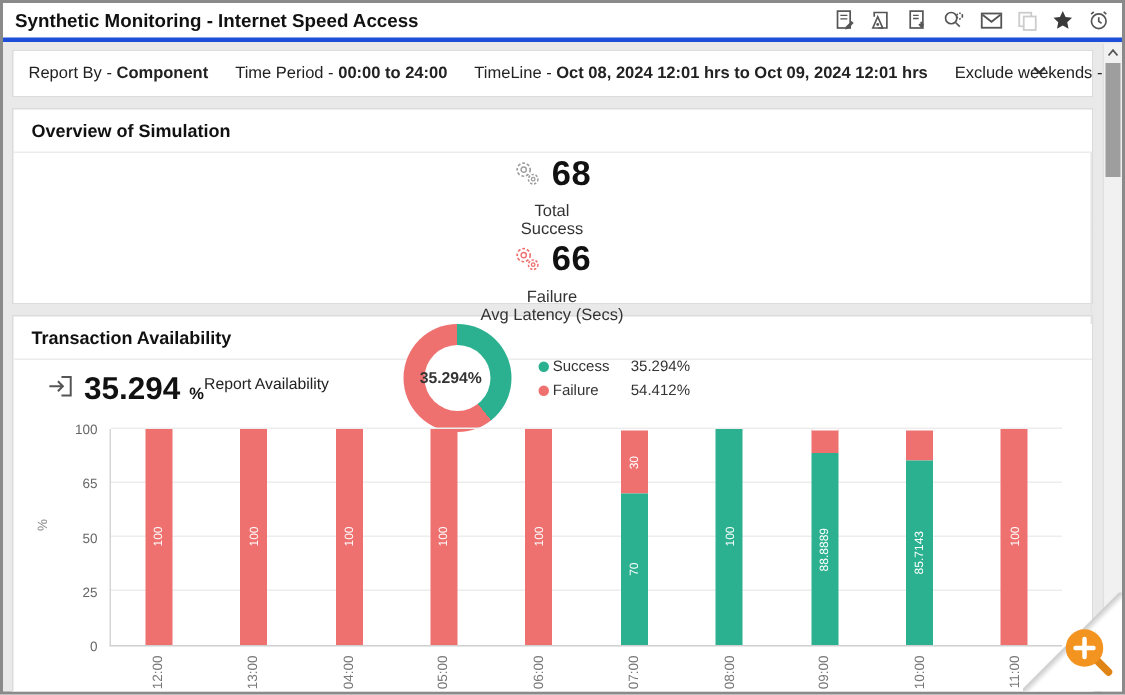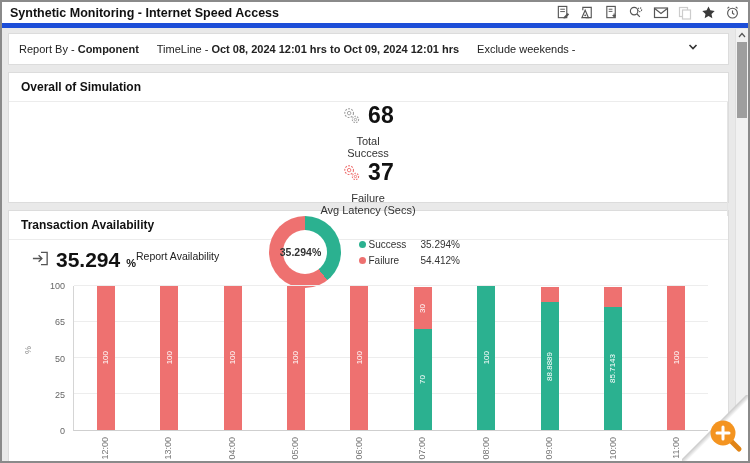--- a/index.html
+++ b/index.html
@@ -8,21 +8,21 @@
     font-family:"Liberation Sans", sans-serif;
     background:#e9e9e9;
     color:#222;
     position:relative;
     border:2px solid #8a8a8a;
     overflow:hidden;
   }
   
   .titlebar{
     position:absolute; top:0; left:0; right:0; height:26px;
-    background:#fff; border-bottom:5px solid #1d4ed8;
+    background:#fff; border-bottom:3px solid #1d4ed8;
     display:flex; align-items:center; justify-content:space-between;
     padding:0 8px; z-index:5;
   }
   .titlebar h1{ font-size:12.5px; font-weight:bold; color:#111; }
   .tb-icons{ display:flex; align-items:center; gap:9px; }
   .tb-icons svg{ display:block; }
   .icon-btn{ cursor:pointer; }
   
   .scrollwrap{ position:absolute; top:27px; left:0; right:0; bottom:0; }
   .scrollbar{
@@ -148,31 +148,32 @@
     </span>
   </div>
 </header>
 
 <div class="scrollwrap">
 
   <div class="content">
 
     <section class="card filterbar">
       <span class="filter-item"><span>Report By - </span><b>Component</b></span>
+      <span class="filter-item"><span>Time Period - </span><b>00:00 to 24:00</b></span>
       <span class="filter-item"><span>TimeLine - </span><b>Oct 08, 2024 12:01 hrs to Oct 09, 2024 12:01 hrs</b></span>
       <span class="filter-item"><span>Exclude weekends - </span></span>
       <span class="filter-chevron">
         <svg width="14" height="14" viewBox="0 0 14 14" fill="none" stroke="#333" stroke-width="1.6">
             <path d="M3.5 5l3.5 3.5L10.5 5"></path>
           </svg>
       </span>
     </section>
 
     <section class="card">
-      <div class="card-heading">Overall of Simulation</div>
+      <div class="card-heading">Overview of Simulation</div>
       <div class="stats-row">
         <div class="stat">
           <div class="stat-top">
             <span>
                 <svg class="gears" width="19" height="19" viewBox="0 0 24 24" fill="none" stroke="#9e9e9e">
                   <circle cx="9" cy="9" r="5.5" stroke-width="1.4" stroke-dasharray="2.4 1.6"></circle>
                   <circle cx="9" cy="9" r="2.2" stroke-width="1.2"></circle>
                   <circle cx="17" cy="17" r="4" stroke-width="1.3" stroke-dasharray="2 1.4"></circle>
                   <circle cx="17" cy="17" r="1.5" stroke-width="1.1"></circle>
                 </svg>
@@ -187,21 +188,21 @@
         <div class="stat">
           <div class="stat-top">
             <span>
                 <svg class="gears" width="19" height="19" viewBox="0 0 24 24" fill="none" stroke="#ee7170">
                   <circle cx="9" cy="9" r="5.5" stroke-width="1.4" stroke-dasharray="2.4 1.6"></circle>
                   <circle cx="9" cy="9" r="2.2" stroke-width="1.2"></circle>
                   <circle cx="17" cy="17" r="4" stroke-width="1.3" stroke-dasharray="2 1.4"></circle>
                   <circle cx="17" cy="17" r="1.5" stroke-width="1.1"></circle>
                 </svg>
               </span>
-            <span class="stat-value">37</span>
+            <span class="stat-value">66</span>
           </div>
           <span class="stat-label">Failure</span>
         </div>
         <div class="stat">
           <span class="stat-label">Avg Latency (Secs)</span>
         </div>
         <div class="donut-block">
           <div class="donut" style="background: conic-gradient(rgb(43, 177, 144) 0deg, rgb(43, 177, 144) 141.639deg, rgb(238, 113, 112) 141.639deg, rgb(238, 113, 112) 360deg);">
             <div class="donut-hole">
               <span>35.294%</span>

